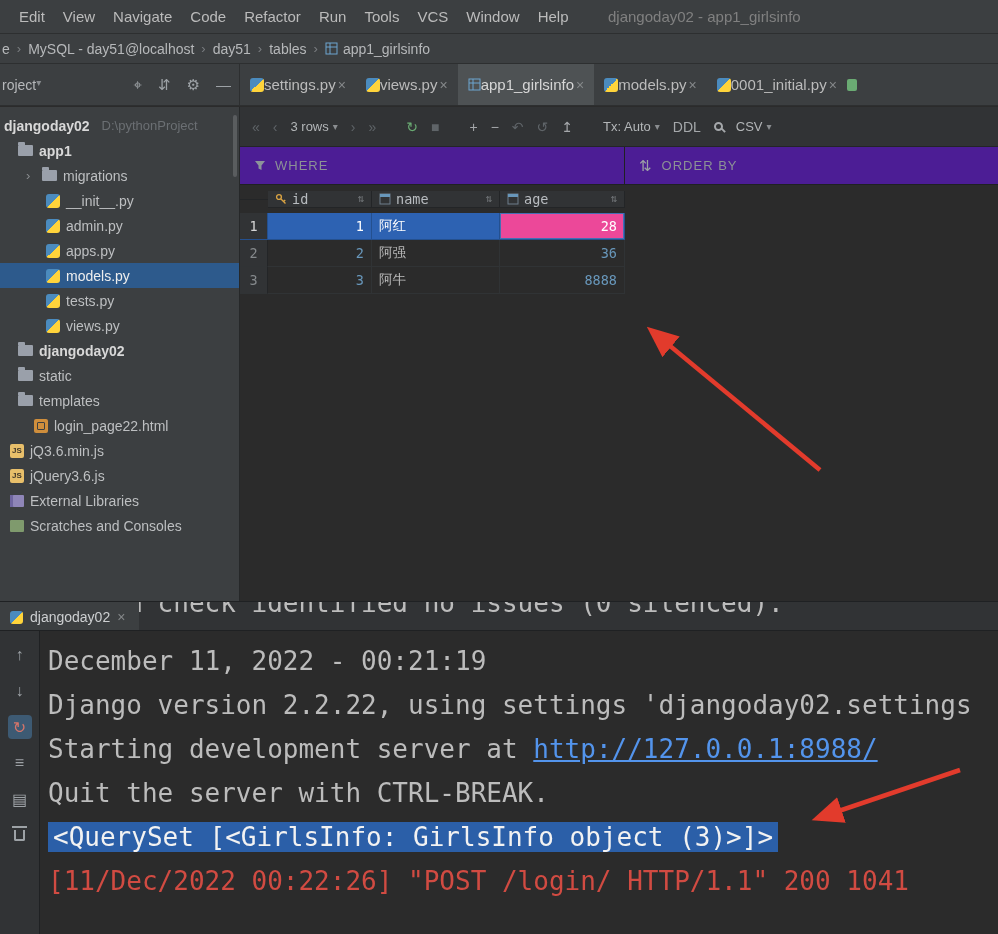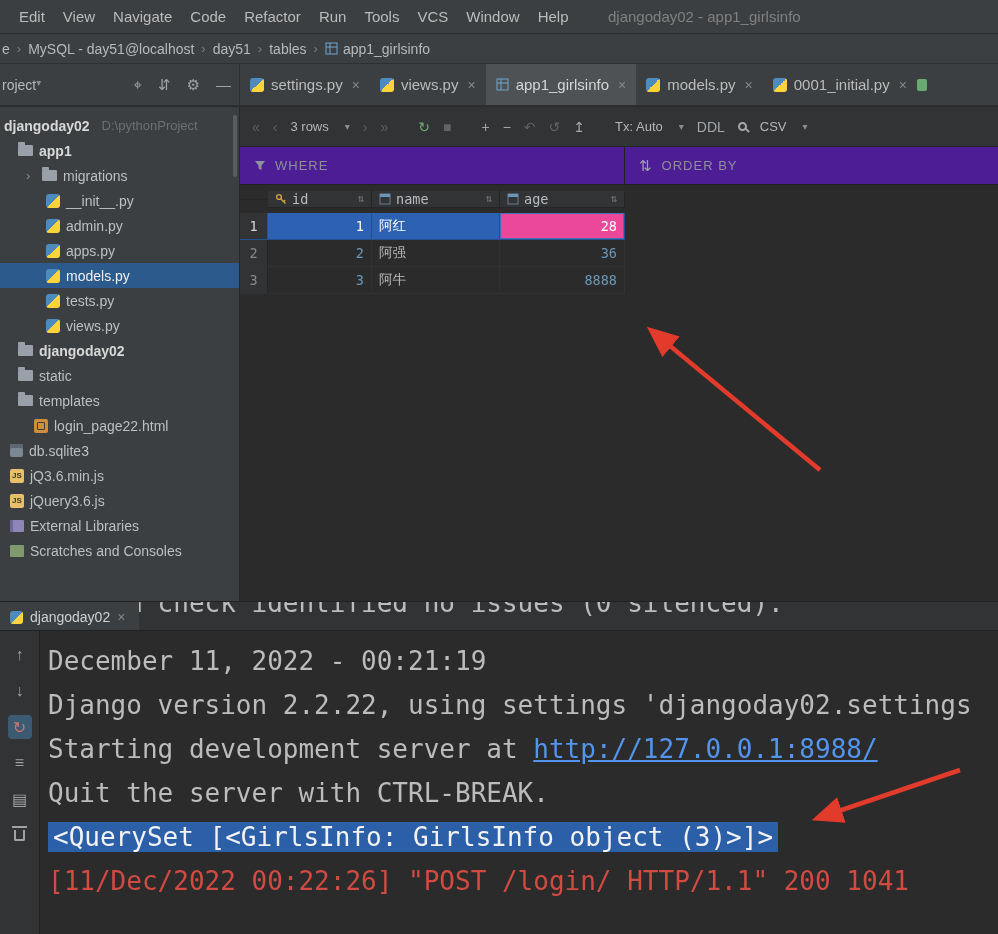--- a/index.html
+++ b/index.html
@@ -24,21 +24,21 @@
   .crumb-clipped { color:#b6b8ba; }
 
   
   .tabsrow { height:42px; background:#3c3f41; border-bottom:1px solid #2d2f30; display:flex; }
   .proj-header { width:240px; display:flex; align-items:center; gap:14px; padding:0 8px 0 2px;
     color:#b6b8ba; border-right:1px solid #2d2f30; }
   .proj-title { display:flex; align-items:flex-start; gap:0; }
   .hicon { color:#9da2a6; font-size:15px; }
   .proj-icons { display:flex; gap:16px; margin-left:auto; align-items:center; }
   .tabs { flex:1; display:flex; align-items:stretch; overflow:hidden; }
-  .tab { display:flex; align-items:center; gap:7px; padding:0 10px; font-size:15px; color:#bbbbbb; }
+  .tab { display:flex; align-items:center; padding:0 10px; font-size:15px; color:#bbbbbb; }
   .tab.active { background:#4e5254; color:#d6d6d6; }
   .tab .close { color:#85888a; font-size:14px; margin-left:2px; }
   .tab-sliver { width:12px; background:#3c3f41; display:flex; align-items:center; }
   .ic-py { width:14px; height:14px; border-radius:3px; flex:0 0 auto;
     background:linear-gradient(135deg,#4b8bbe 0 50%,#ffd43b 50% 100%); }
 
   
   .main { position:absolute; top:107px; left:0; width:998px; height:494px; display:flex; }
 
   
@@ -69,21 +69,21 @@
   .tree-scroll { position:absolute; right:2px; top:8px; width:4px; height:62px;
     background:#5a5d5f; border-radius:2px; }
 
   
   .dbpane { flex:1; background:#2b2b2b; position:relative; }
   .dbtoolbar { height:40px; background:#313335; border-bottom:1px solid #232527;
     display:flex; align-items:center; gap:13px; padding:0 12px; color:#a5a8ab; font-size:14px; }
   .tbtn { cursor:default; }
   .dim { color:#5f6468; }
   .green { color:#6aab73; }
-  .tb-drop { display:flex; align-items:center; gap:16px; font-size:13px; color:#b3b6b8; }
+  .tb-drop { display:flex; align-items:center; gap:4px; font-size:13px; color:#b3b6b8; }
   .dd { font-size:10px; color:#8a8d90; }
   .mag { width:9px; height:9px; border:2px solid #a5a8ab; border-radius:50%; position:relative; display:inline-block; }
   .mag::after { content:''; position:absolute; width:6px; height:2px; background:#a5a8ab;
     right:-5px; bottom:-2px; transform:rotate(45deg); }
   .tb-gap { width:4px; }
 
   .filterbar { height:38px; display:flex; border-bottom:1px solid #1f2123; background:#4c1d95; }
   .fcell { display:flex; align-items:center; gap:9px; color:#8c9196; font-size:13px; letter-spacing:1px; }
   .fwhere { flex:0 0 385px; padding-left:14px; border-right:1px solid #1f2123; }
   .forder { flex:1; padding-left:14px; }
@@ -283,24 +283,20 @@
         <span class="ic ic-folder"></span>
         <span class="tlabel">static</span>
       </div>
       <div class="trow pl18">
         <span class="ic ic-folder"></span>
         <span class="tlabel">templates</span>
       </div>
       <div class="trow pl34">
         <span class="ic ic-html"></span>
         <span class="tlabel">login_page22.html</span>
-      </div>
-      <div class="trow pl8">
-        <span class="ic ic-db"></span>
-        <span class="tlabel">db.sqlite3</span>
       </div>
       <div class="trow pl8">
         <span class="ic ic-js">JS</span>
         <span class="tlabel">jQ3.6.min.js</span>
       </div>
       <div class="trow pl8">
         <span class="ic ic-js">JS</span>
         <span class="tlabel">jQuery3.6.js</span>
       </div>
       <div class="trow pl8">

